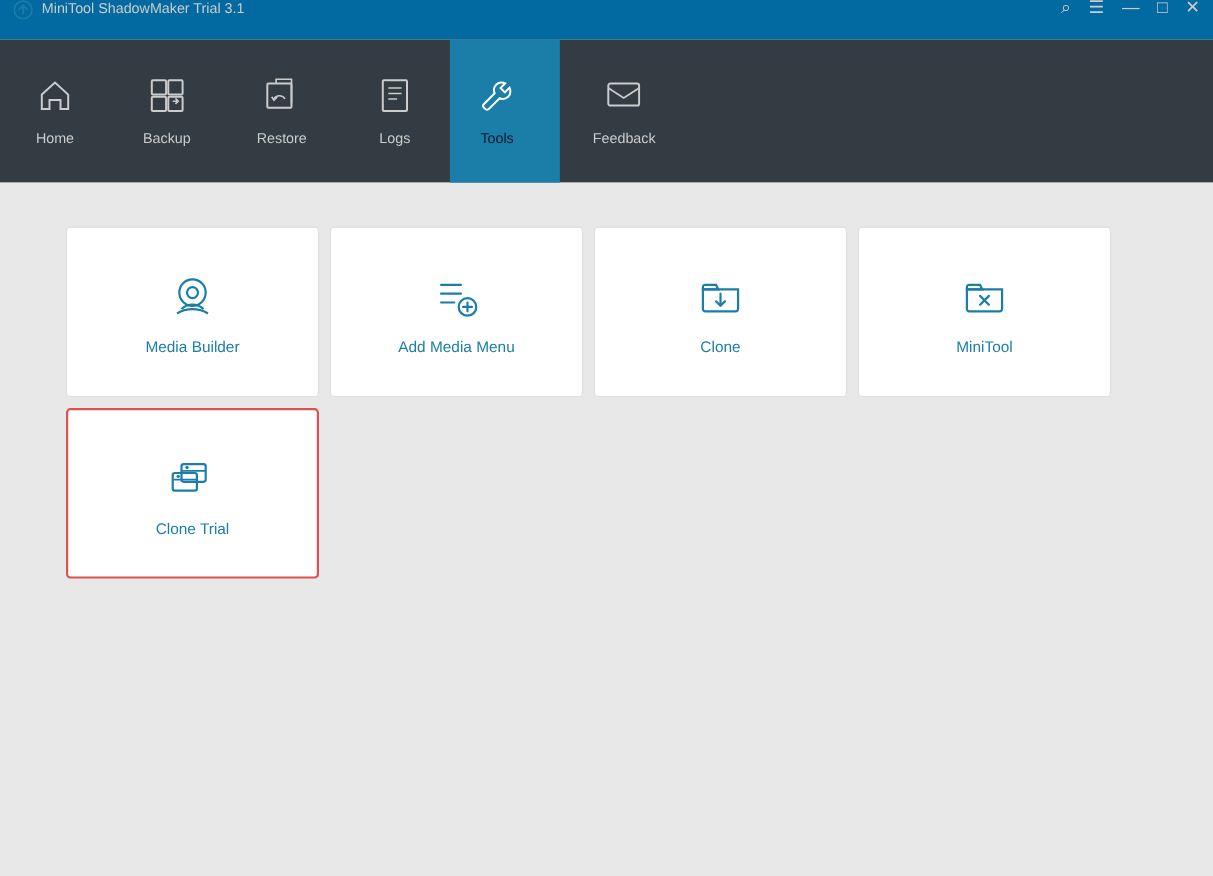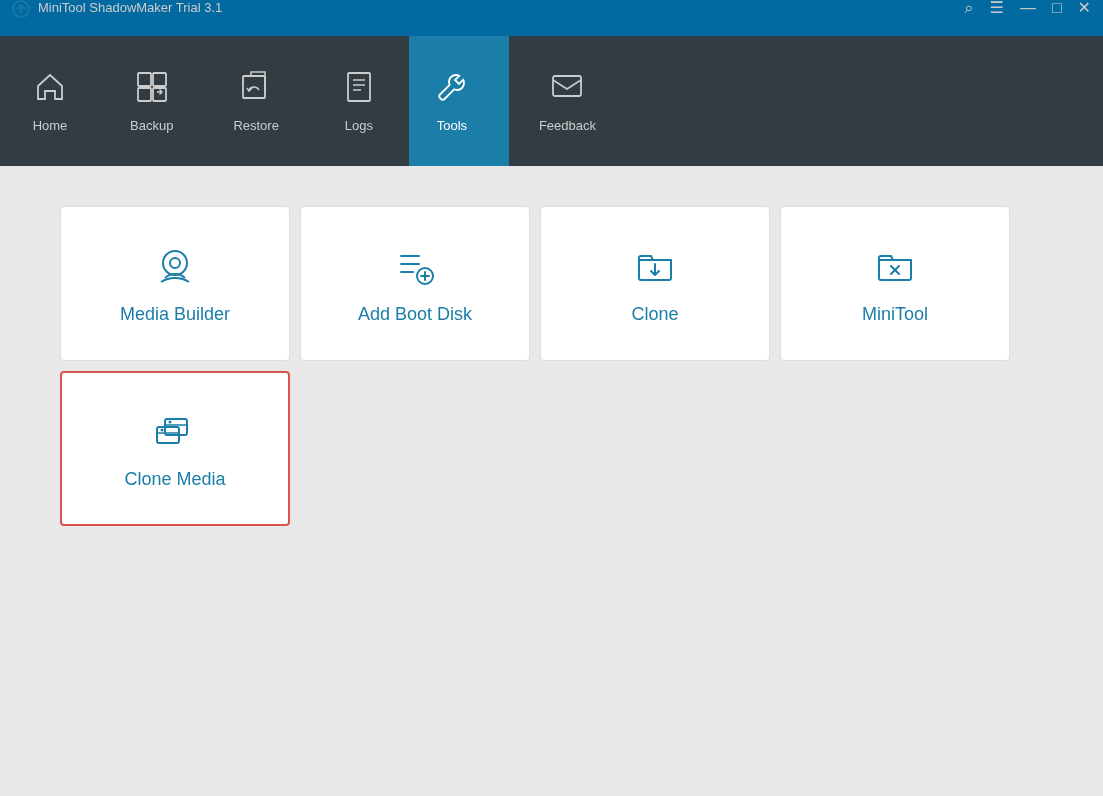--- a/index.html
+++ b/index.html
@@ -55,21 +55,21 @@
       padding: 0 30px;
       cursor: pointer;
       color: #ccc;
       font-size: 13px;
       gap: 8px;
       min-width: 100px;
       position: relative;
     }
     .nav-item.active {
       background: #1a7ea8;
-      color: #ffffff;
+      color: #0f172a;
       padding-left: 16px;
     }
     .nav-icon {
       font-size: 32px;
       line-height: 1;
     }
     .nav-label { font-size: 13px; }
 
     
     .content-area {
@@ -100,21 +100,21 @@
       justify-content: center;
       cursor: pointer;
       gap: 14px;
       transition: border-color 0.2s;
     }
     .tool-card.selected {
       border: 2px solid #d9534f;
     }
     .tool-label {
       color: #1a7ea8;
-      font-size: 18px;
+      font-size: 14px;
     }
 
     
     .svg-icon {
       width: 48px;
       height: 48px;
     }
     .svg-icon svg {
       width: 100%;
       height: 100%;
@@ -233,21 +233,21 @@
         <span class="svg-icon">
           <svg viewBox="0 0 48 48" fill="none" xmlns="http://www.w3.org/2000/svg">
             <line x1="10" y1="14" x2="28" y2="14" stroke="#1a7ea8" stroke-width="2" stroke-linecap="round"></line>
             <line x1="10" y1="22" x2="28" y2="22" stroke="#1a7ea8" stroke-width="2" stroke-linecap="round"></line>
             <line x1="10" y1="30" x2="22" y2="30" stroke="#1a7ea8" stroke-width="2" stroke-linecap="round"></line>
             <circle cx="34" cy="34" r="8" stroke="#1a7ea8" stroke-width="2" fill="none"></circle>
             <line x1="34" y1="30" x2="34" y2="38" stroke="#1a7ea8" stroke-width="2" stroke-linecap="round"></line>
             <line x1="30" y1="34" x2="38" y2="34" stroke="#1a7ea8" stroke-width="2" stroke-linecap="round"></line>
           </svg>
         </span>
-        <span class="tool-label">Add Boot Disk</span>
+        <span class="tool-label">Add Media Menu</span>
       </div>
 
       <div class="tool-card">
         <span class="svg-icon">
           <svg viewBox="0 0 48 48" fill="none" xmlns="http://www.w3.org/2000/svg">
 
             <path d="M8 18 L8 36 C8 37 9 38 10 38 L38 38 C39 38 40 37 40 36 L40 18 Z" stroke="#1a7ea8" stroke-width="2" fill="none"></path>
 
             <path d="M8 18 L8 16 C8 15 9 14 10 14 L20 14 L22 18 Z" stroke="#1a7ea8" stroke-width="2" fill="none"></path>
 
@@ -283,20 +283,20 @@
 
             <rect x="6" y="20" width="22" height="16" rx="2" stroke="#1a7ea8" stroke-width="2" fill="none"></rect>
             <line x1="6" y1="26" x2="28" y2="26" stroke="#1a7ea8" stroke-width="1.5"></line>
             <circle cx="11" cy="23" r="1.5" fill="#1a7ea8"></circle>
 
             <rect x="14" y="12" width="22" height="16" rx="2" stroke="#1a7ea8" stroke-width="2" fill="none"></rect>
             <line x1="14" y1="18" x2="36" y2="18" stroke="#1a7ea8" stroke-width="1.5"></line>
             <circle cx="19" cy="15" r="1.5" fill="#1a7ea8"></circle>
           </svg>
         </span>
-        <span class="tool-label">Clone Media</span>
+        <span class="tool-label">Clone Trial</span>
       </div>
 
 
     </div>
 
   </div>
 </div>
 
 </body></html>

